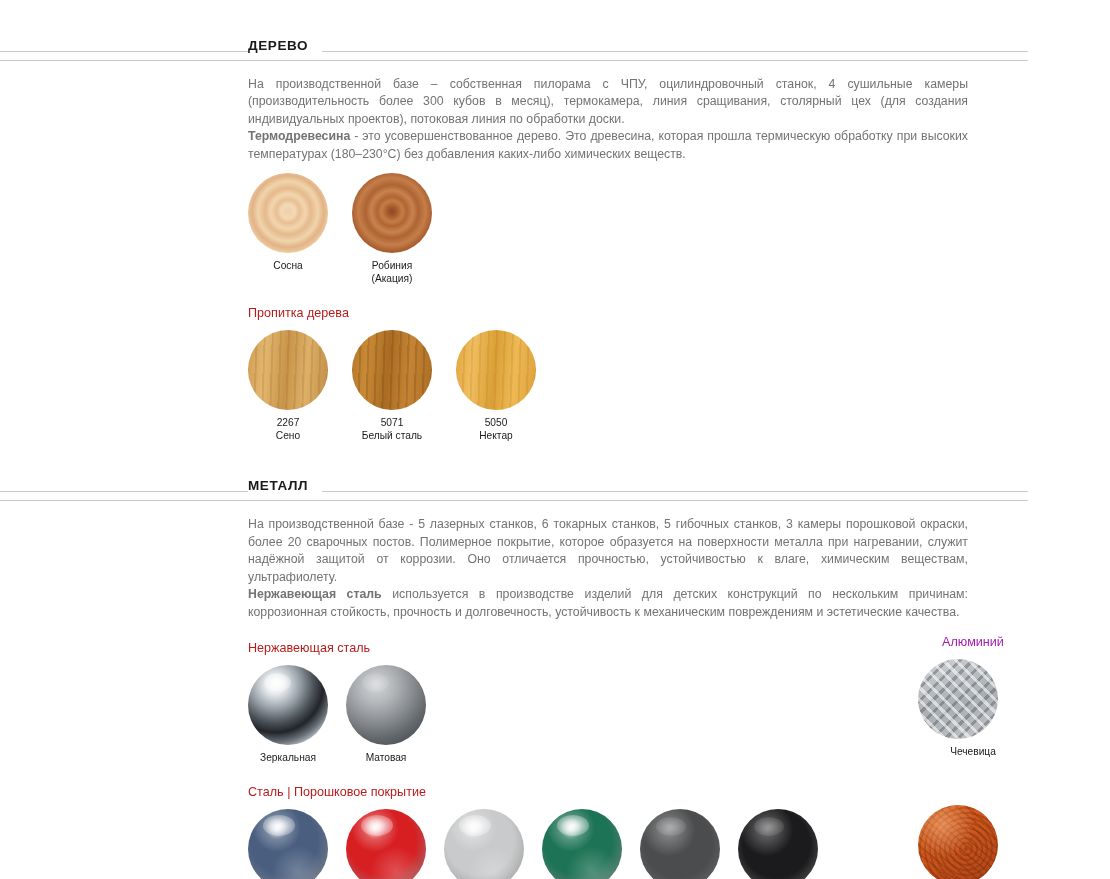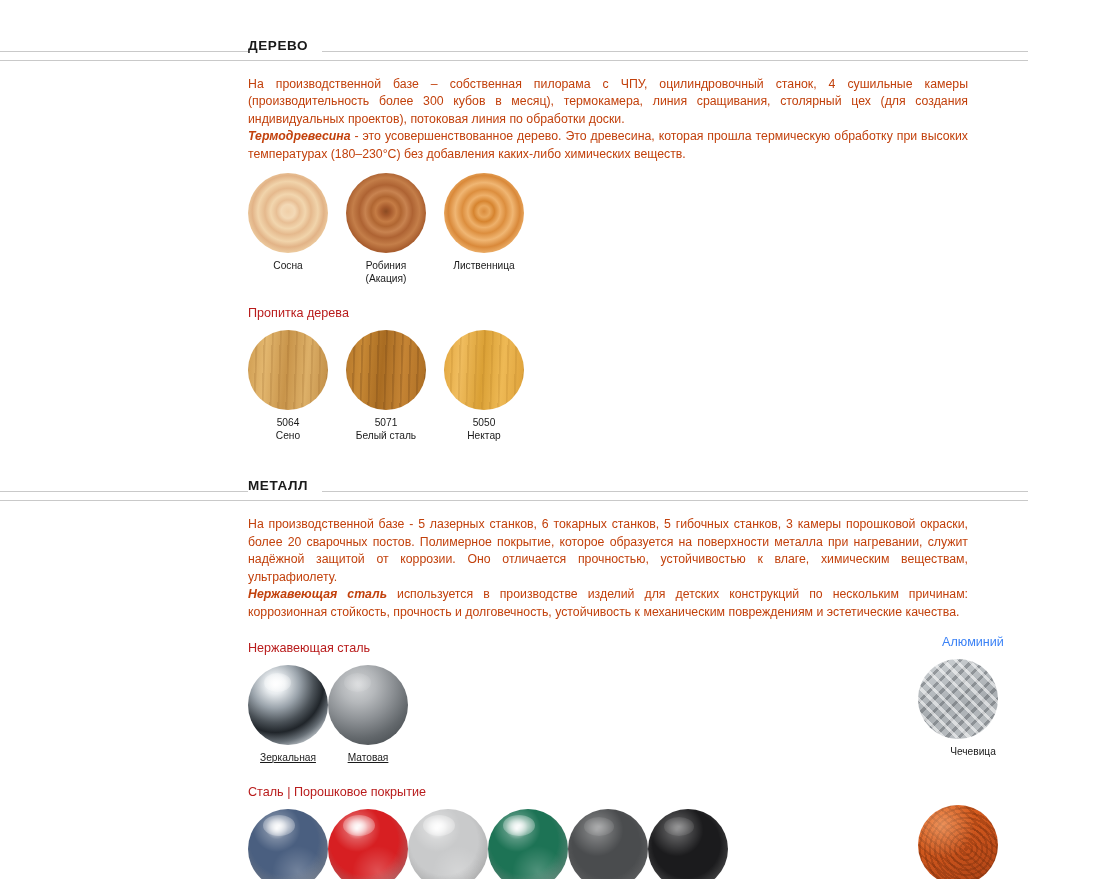--- a/index.html
+++ b/index.html
@@ -51,37 +51,37 @@
     font-weight: bold;
     letter-spacing: 0.6px;
     color: #1a1a1a;
     z-index: 2;
   }
 
   .body-text {
     font-size: 12.3px;
     line-height: 1.42;
     text-align: justify;
-    color: #c2410c;
+    color: #737373;
     width: 720px;
     margin-top: 14px;
   }
-  .body-text b { font-weight: bold; font-style: italic; }
+  .body-text b { font-weight: bold; }
 
   .subhead {
     font-size: 12.6px;
     color: #b91c1c;
     margin-top: 20px;
     margin-bottom: 4px;
   }
 
   
   .swatch-row {
     display: flex;
-    gap: 18px;
+    gap: 24px;
     margin-top: 10px;
   }
   .swatch {
     width: 80px;
     text-align: center;
   }
   .swatch .disc-wrap {
     width: 80px;
     height: 80px;
     display: flex;
@@ -232,35 +232,35 @@
     background-color: #d4581f;
     background-image:
       radial-gradient(circle at 30% 25%, rgba(255,190,140,0.55), rgba(255,255,255,0) 40%),
       repeating-radial-gradient(circle at 60% 55%, rgba(120,45,10,0.35) 0 2px, rgba(255,255,255,0) 2px 5px),
       repeating-linear-gradient(40deg, rgba(90,35,8,0.25) 0 2px, rgba(255,255,255,0) 2px 6px),
       linear-gradient(150deg, #e4641f 0%, #c4501b 60%, #a94114 100%);
   }
 
   .metal-row {
     display: flex;
+    gap: 18px;
     margin-top: 10px;
     position: relative;
-    text-decoration: underline;
   }
 
   .right-col {
     position: absolute;
     right: 0px;
     top: 0;
     width: 110px;
     text-align: center;
   }
   .right-col .right-title {
     font-size: 12.6px;
-    color: #3b82f6;
+    color: #a21caf;
     margin-bottom: 4px;
     font-weight: normal;
   }
   .right-col .disc-wrap { margin: 10px auto 0; }
 
   .block-rel { position: relative; }
 
   .bottom-rule {
     position: absolute;
     left: 0;
@@ -292,37 +292,31 @@
         <div class="disc wood-sosna"></div>
       </div>
       <div class="caption">Сосна</div>
     </div>
     <div class="swatch">
       <div class="disc-wrap">
         <div class="disc wood-robinia"></div>
       </div>
       <div class="caption">Робиния (Акация)</div>
     </div>
-    <div class="swatch">
-      <div class="disc-wrap">
-        <div class="disc wood-listvennica"></div>
-      </div>
-      <div class="caption">Лиственница</div>
-    </div>
   </div>
 
   <div class="subhead">Пропитка дерева</div>
 
   <div class="swatch-row">
     <div class="swatch">
       <div class="disc-wrap">
         <div class="disc imp-5064"></div>
       </div>
       <div class="caption">
-        <span class="code">5064</span>
+        <span class="code">2267</span>
         <span class="sub">Сено</span>
       </div>
     </div>
     <div class="swatch">
       <div class="disc-wrap">
         <div class="disc imp-5071"></div>
       </div>
       <div class="caption">
         <span class="code">5071</span>
         <span class="sub">Белый сталь</span>

